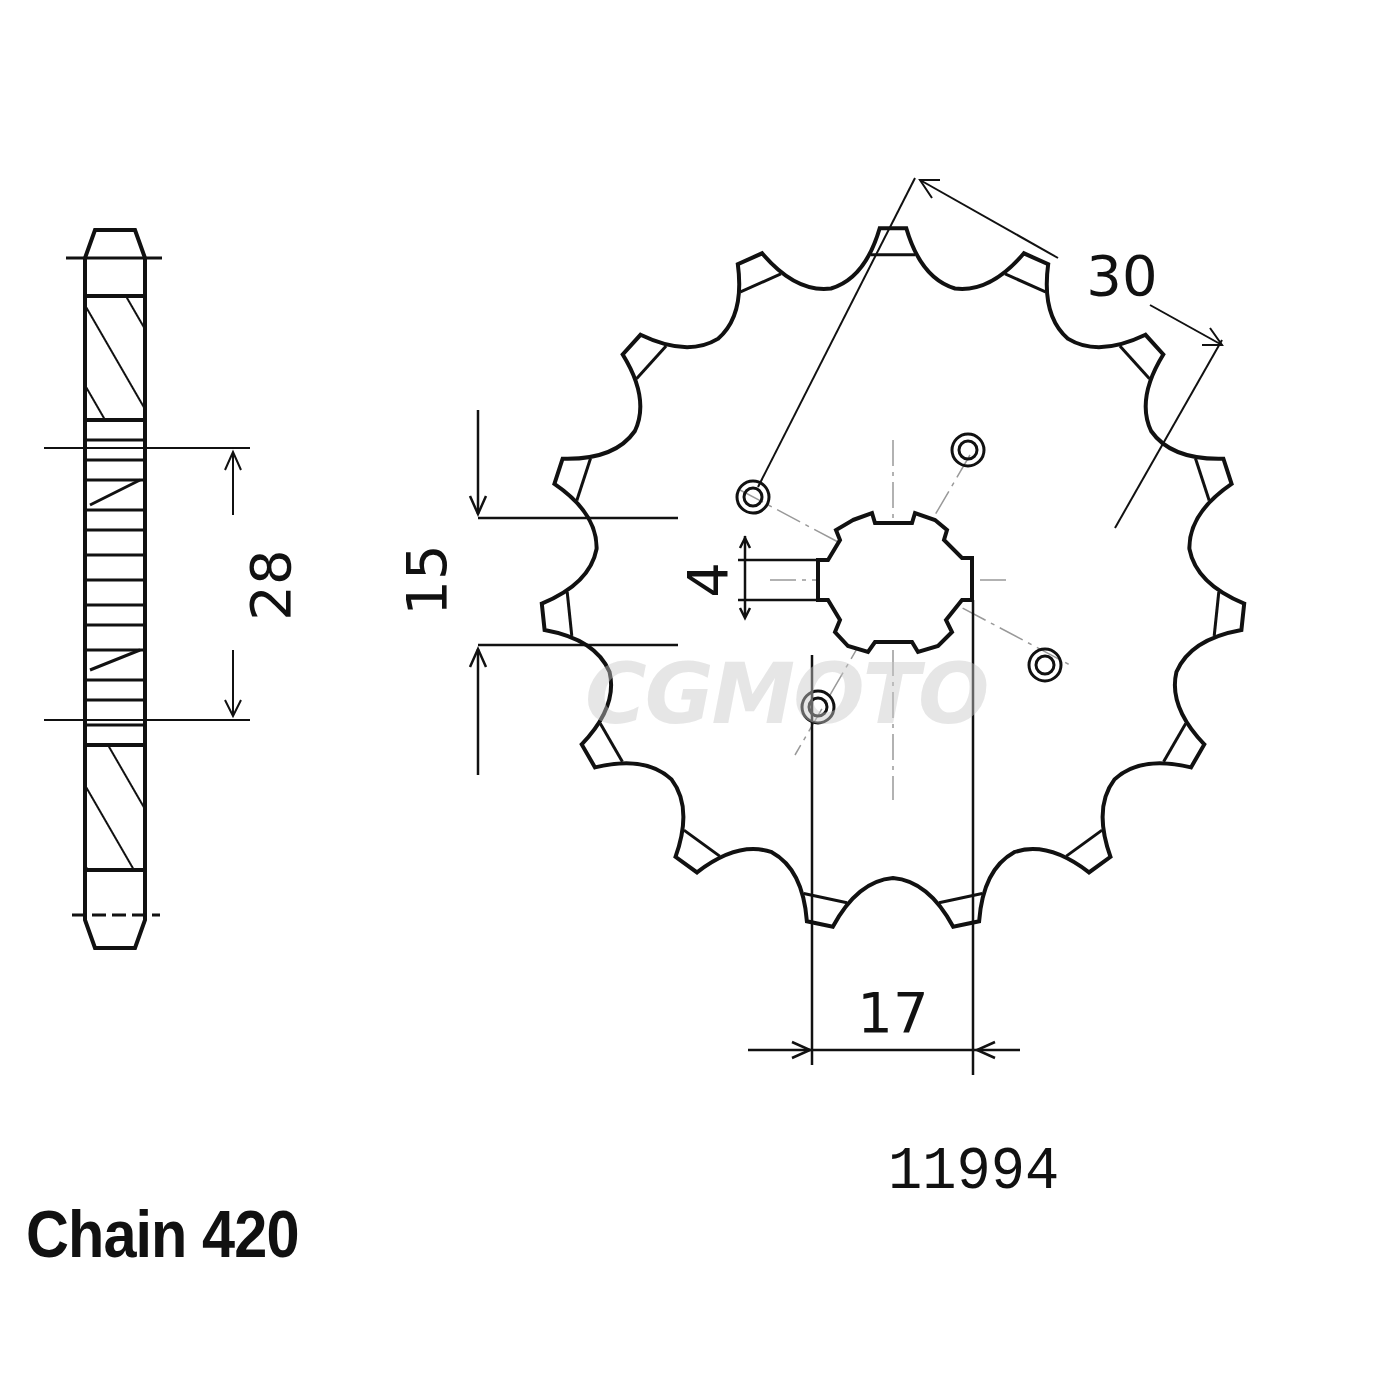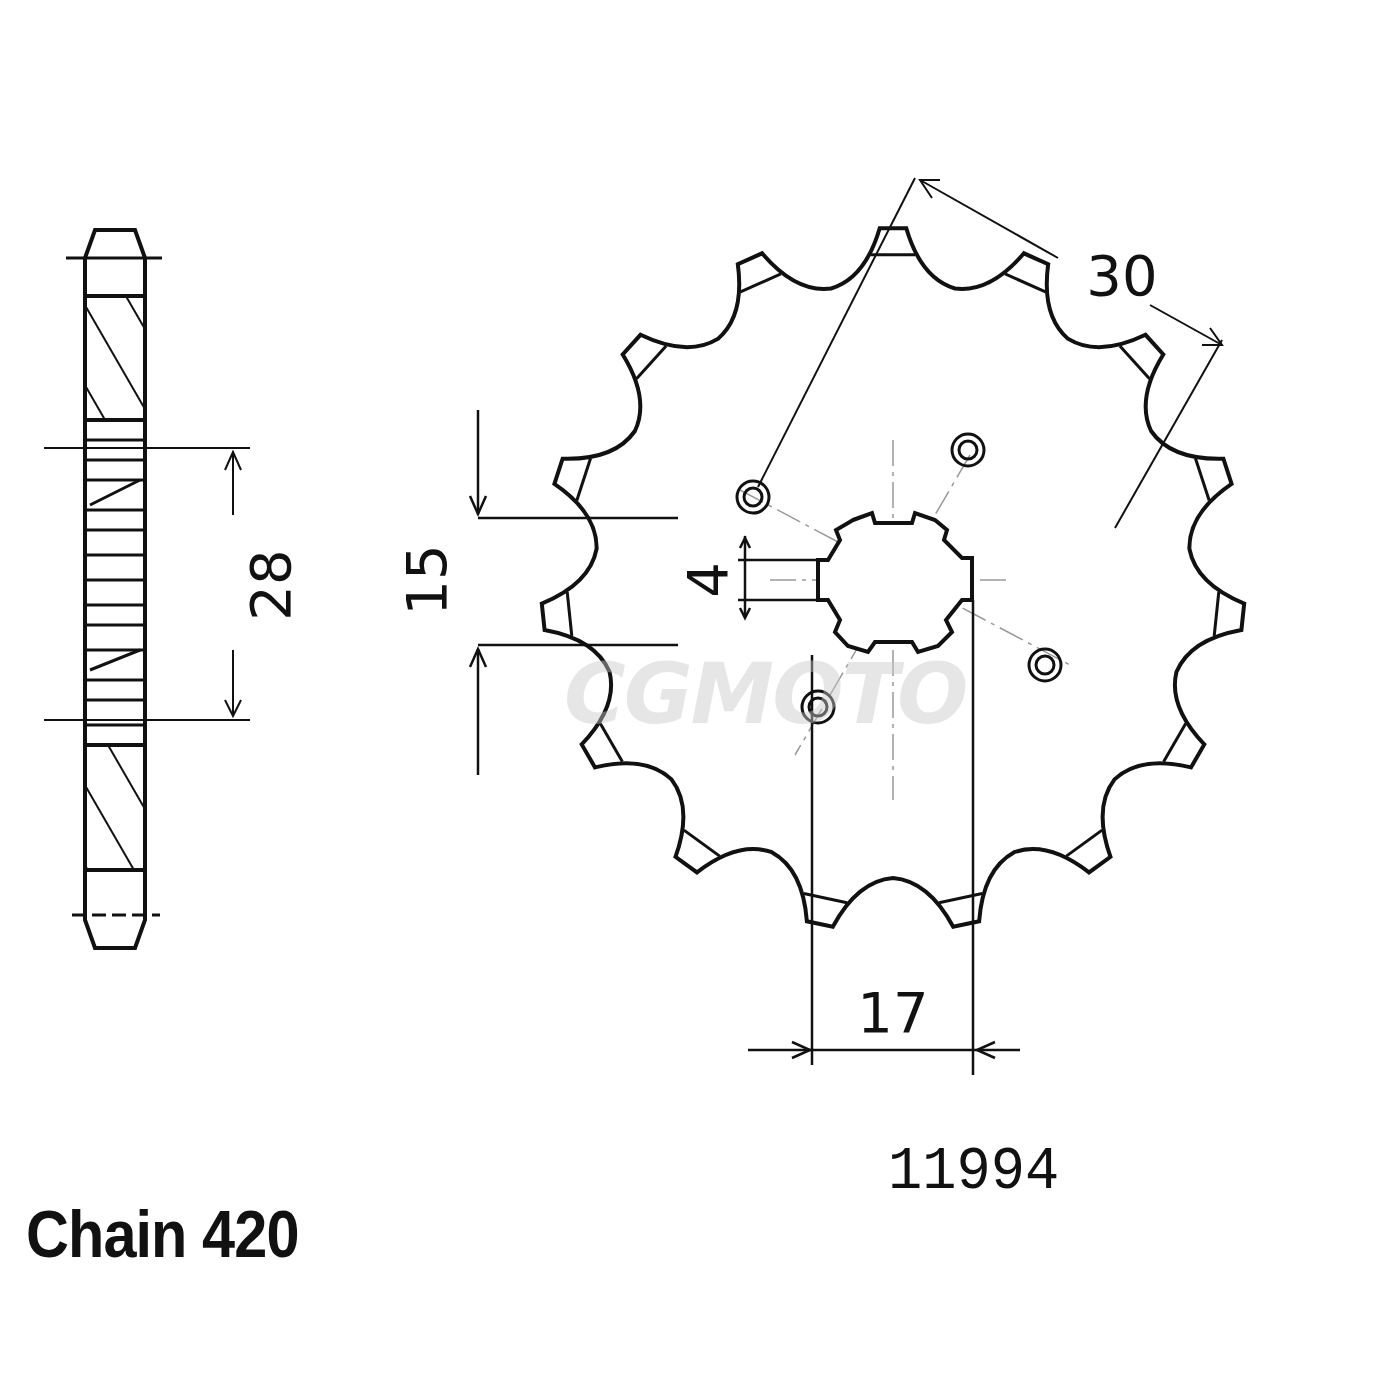--- a/index.html
+++ b/index.html
@@ -2,21 +2,21 @@
 <html><head>
 <meta charset="utf-8">
 <style>
   html, body { margin: 0; padding: 0; background: #ffffff; }
   .canvas { position: relative; width: 1400px; height: 1400px; background: #ffffff; overflow: hidden; }
   svg.drawing { position: absolute; left: 0; top: 0; }
   .dim-text { font-family: "DejaVu Sans", sans-serif; font-size: 56px; fill: #111; }
   .label-text { position: absolute; font-family: "Liberation Sans", sans-serif; color: #111; }
   .chain-label { left: 26px; top: 1196px; font-size: 66px; font-weight: bold; letter-spacing: -1px; transform: scaleX(0.9); transform-origin: left top; }
   .part-number { left: 888px; top: 1136px; font-family: "Liberation Mono", monospace; font-size: 62px; transform: scaleX(0.92); transform-origin: left top; }
-  .watermark { position: absolute; left: 564px; top: 645px; font-family: "DejaVu Sans", sans-serif; font-weight: bold; font-style: italic; font-size: 84px; color: rgba(200,200,200,0.45); letter-spacing: -2px; pointer-events: none; }
+  .watermark { position: absolute; left: 585px; top: 645px; font-family: "DejaVu Sans", sans-serif; font-weight: bold; font-style: italic; font-size: 84px; color: rgba(200,200,200,0.45); letter-spacing: -2px; pointer-events: none; }
 </style>
 </head>
 <body>
 
 <div class="canvas">
 
   <svg class="drawing" width="1400" height="1400" viewBox="0 0 1400 1400">
     <defs>
       <pattern id="hatch" patternUnits="userSpaceOnUse" width="40" height="40" patternTransform="rotate(-30)">
         <line x1="0" y1="0" x2="0" y2="40" stroke="#111" stroke-width="4"></line>

